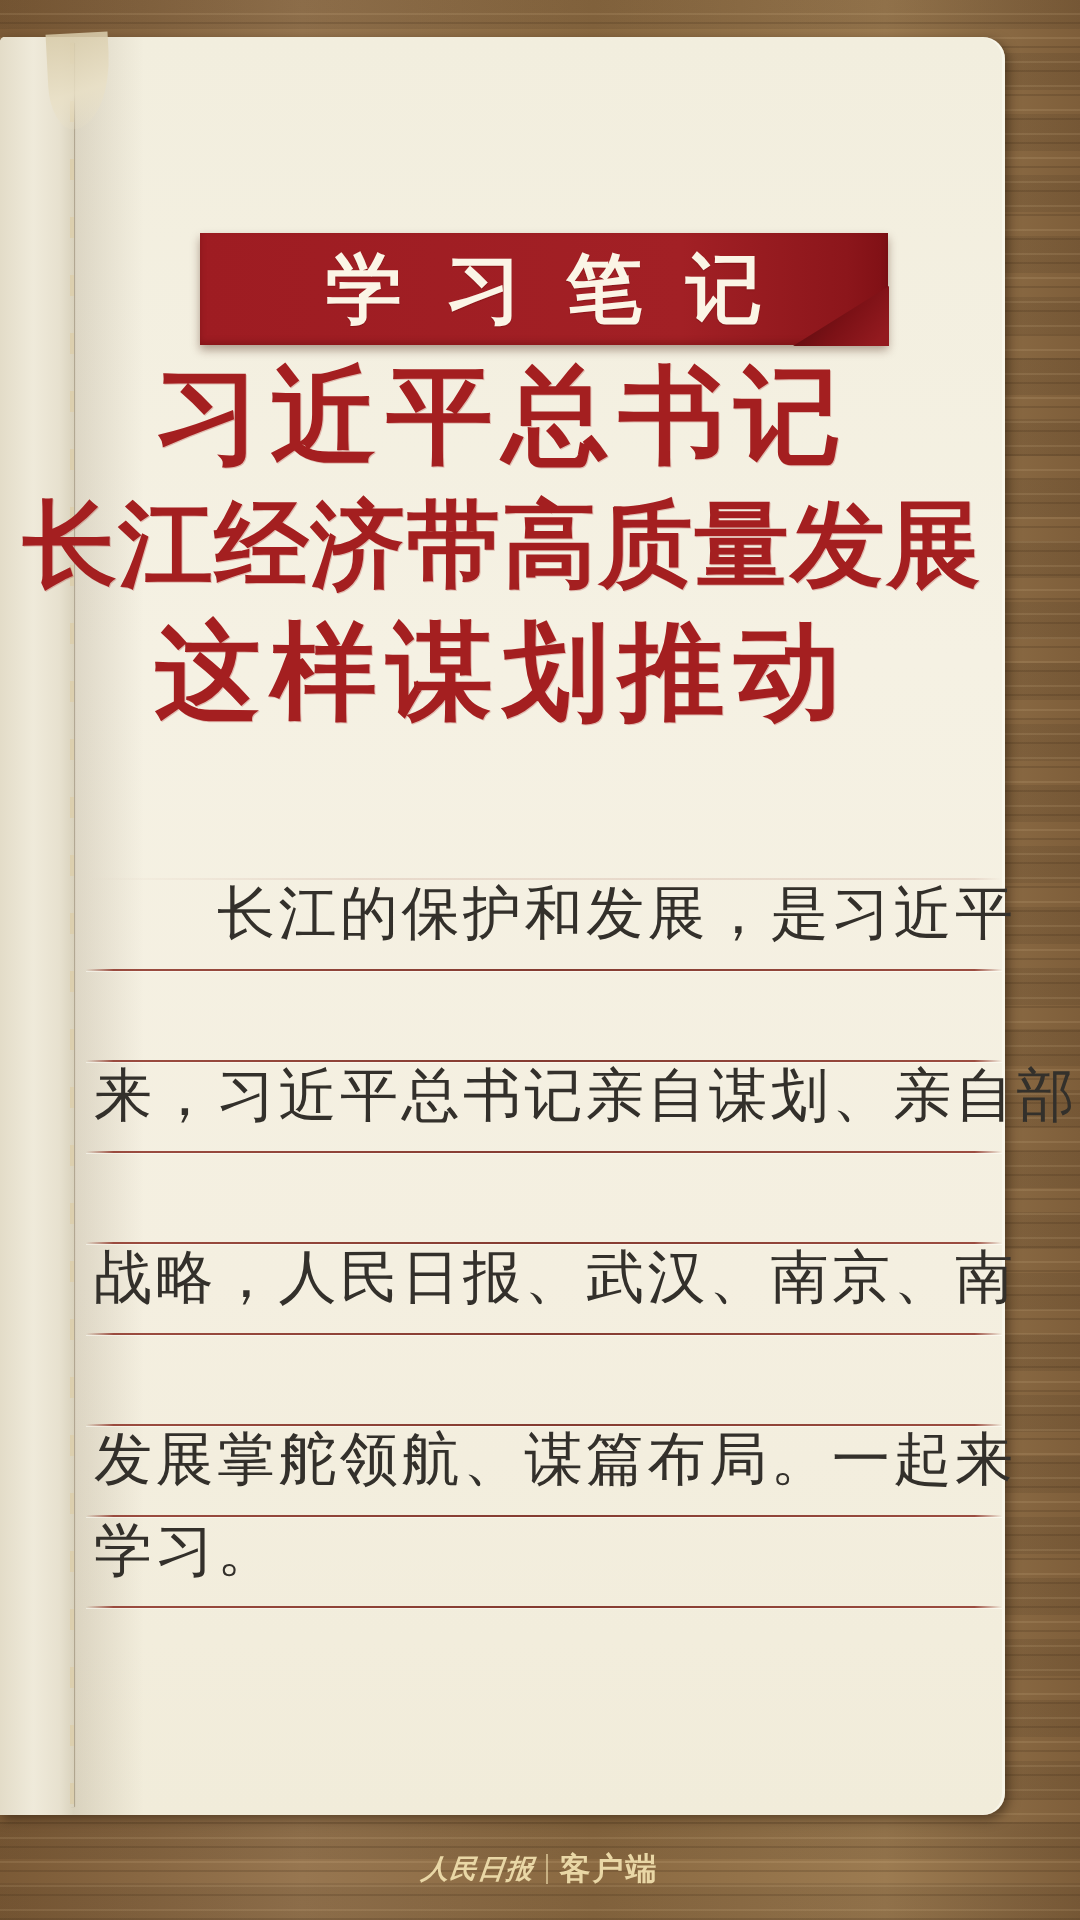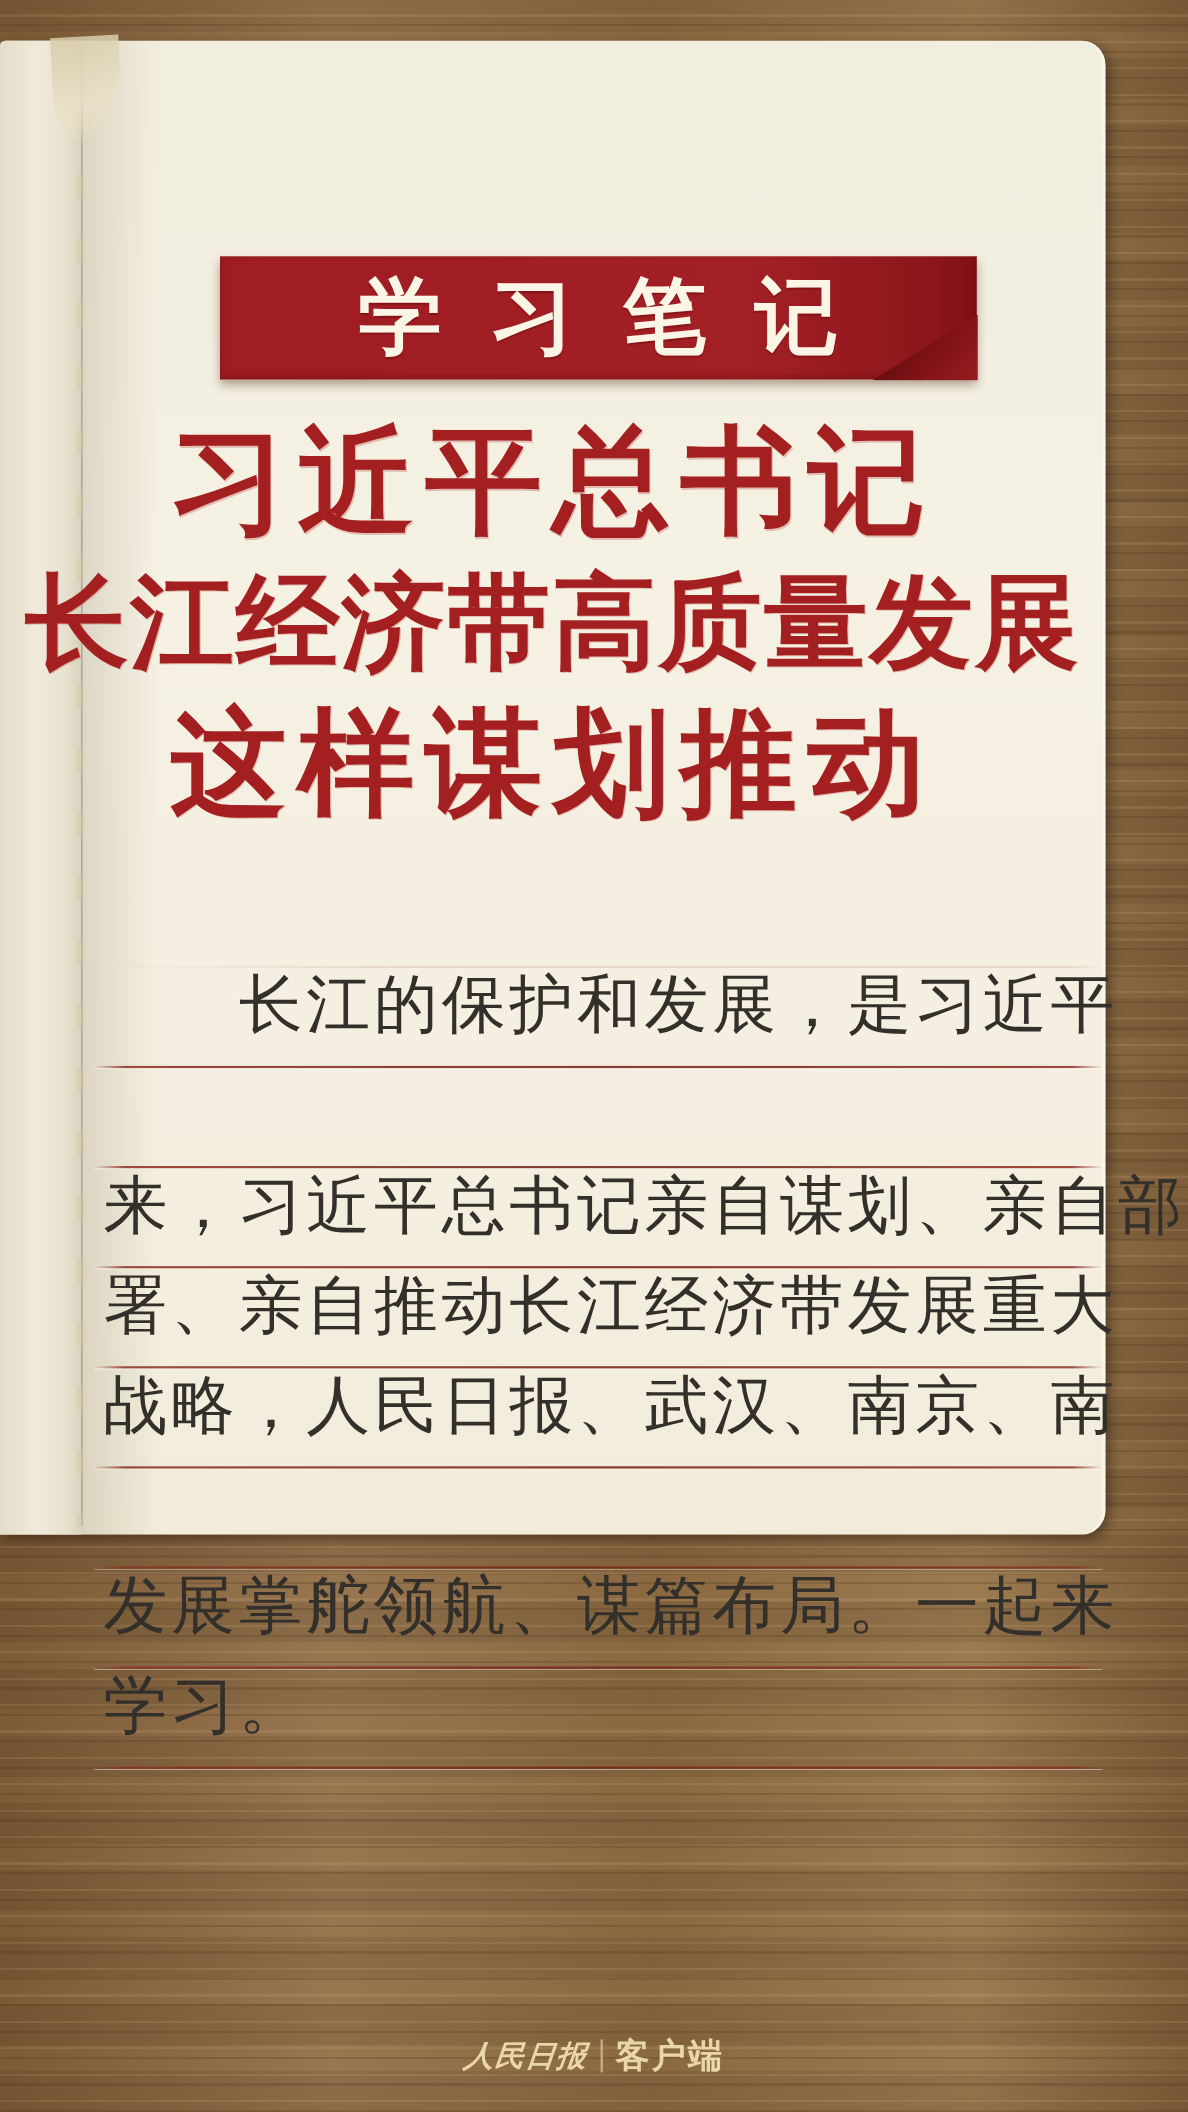--- a/index.html
+++ b/index.html
@@ -11,21 +11,21 @@
       repeating-linear-gradient(0deg,
         rgba(62,42,22,0.20) 0 2px, rgba(0,0,0,0) 2px 9px,
         rgba(255,226,180,0.10) 9px 11px, rgba(0,0,0,0) 11px 24px),
       repeating-linear-gradient(0deg,
         rgba(40,26,12,0.10) 0 37px, rgba(0,0,0,0) 37px 61px),
       linear-gradient(90deg,#7b5a36,#977650 28%,#8a6941 55%,#9c7b51 82%,#7e5e3a);
   }
 
   
   .page{
-    position:absolute;left:0;top:37px;width:1005px;height:1358px;
+    position:absolute;left:0;top:37px;width:1005px;height:1778px;
     background:linear-gradient(180deg,#f2eede,#f5f1e3 35%,#f4efe0 70%,#f1ecda);
     border-radius:5px 22px 22px 0 / 5px 22px 22px 0;
     box-shadow:3px 4px 12px rgba(35,20,8,0.55), inset -3px 0 0 rgba(255,255,248,0.45);
   }
   .left-strip{
     position:absolute;left:0;top:0;bottom:0;width:74px;
     background:linear-gradient(90deg,#e3dcc8,#efeada 45%,#e7e1cf 80%,#d9d2bd);
     border-radius:5px 0 0 0;
   }
   .binding-crease{
@@ -58,21 +58,21 @@
     text-shadow:0 1px 1px rgba(90,0,0,0.35);
     font-family:"Liberation Serif","DejaVu Serif",serif;
   }
   .banner-curl{
     position:absolute;right:-1px;bottom:-1px;width:96px;height:60px;
     background:linear-gradient(130deg,#500a0d 10%,#7c1116 55%,#931a1f 90%);
     clip-path:polygon(100% 0, 100% 100%, 0 100%);
   }
 
   
-  .title-block{position:absolute;left:0;top:334px;width:1005px;text-align:center;}
+  .title-block{position:absolute;left:0;top:312px;width:1005px;text-align:center;}
   .title-line{
     color:#a41f20;font-weight:bold;line-height:1.28;
     font-family:"Liberation Serif","DejaVu Serif",serif;
     text-shadow:1px 1px 0 rgba(164,31,32,0.25);
   }
   .title-line.l1,.title-line.l2{font-size:106px;letter-spacing:10px;}
   .title-line.l3{font-size:94px;letter-spacing:2px;}
 
   
   .body-block{position:absolute;left:86px;top:841px;width:916px;}
@@ -142,21 +142,20 @@
         <span class="rule"></span>
       </div>
       <div class="body-row">
         <span class="rule"></span>
       </div>
       <div class="body-row">
         <span class="line-text">来，习近平总书记亲自谋划、亲自部</span>
         <span class="rule"></span>
       </div>
       <div class="body-row">
-        <span class="line-text">署、亲自推动长江经济带发展重大</span>
         <span class="rule"></span>
       </div>
       <div class="body-row">
         <span class="line-text">战略，人民日报、武汉、南京、南</span>
         <span class="rule"></span>
       </div>
       <div class="body-row">
         <span class="rule"></span>
       </div>
       <div class="body-row">

